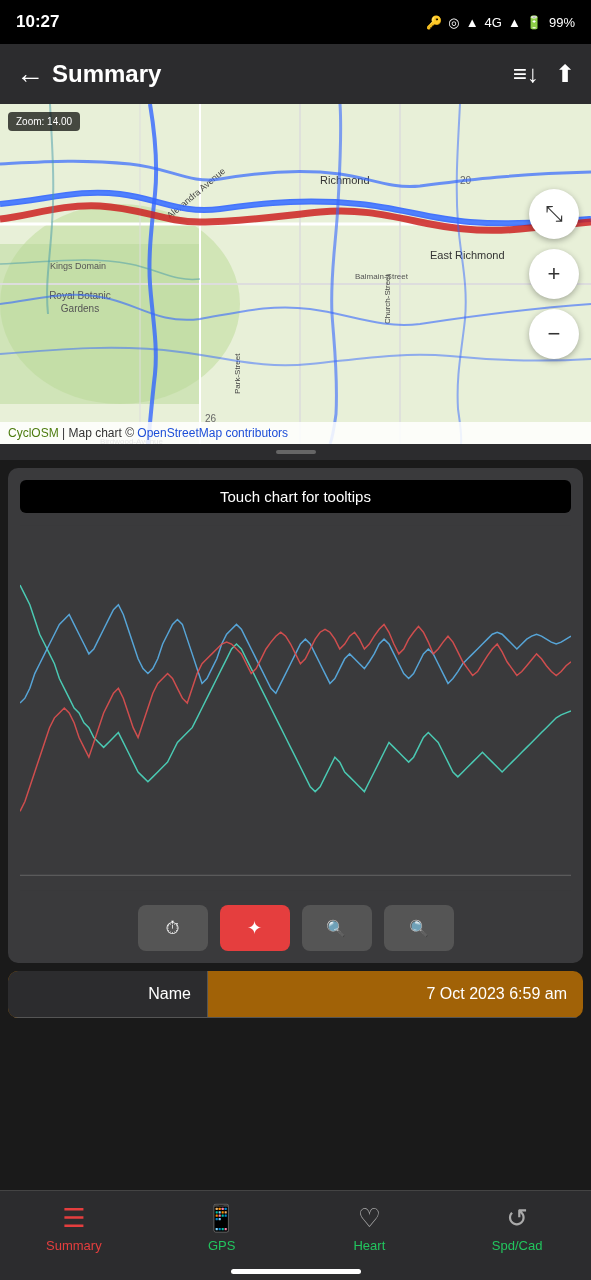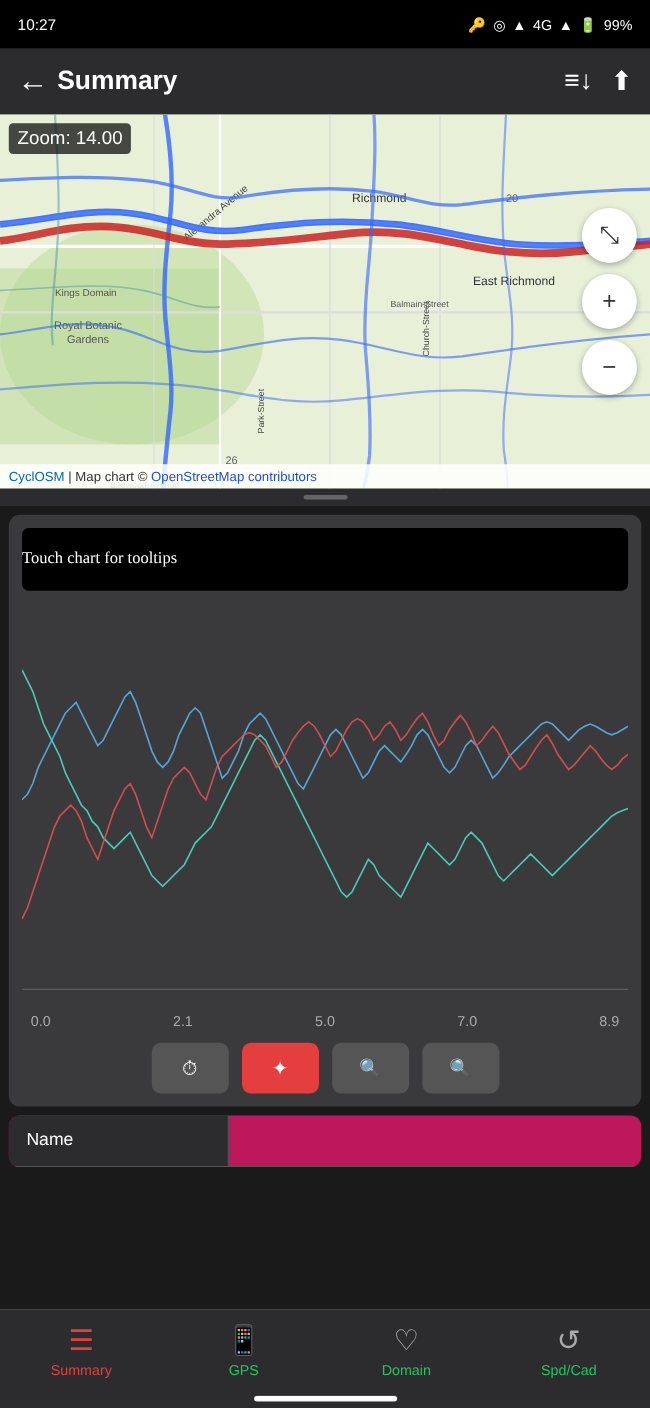--- a/index.html
+++ b/index.html
@@ -16,22 +16,22 @@
     
     .status-bar {
       background: #000;
       height: 44px;
       display: flex;
       align-items: center;
       justify-content: space-between;
       padding: 0 16px;
     }
     .status-time {
-      font-size: 14px;
-      font-weight: 400;
+      font-size: 17px;
+      font-weight: 700;
       color: #fff;
       text-align: center;
     }
     .status-icons {
       display: flex;
       align-items: center;
       gap: 6px;
       font-size: 13px;
       color: #fff;
     }
@@ -78,21 +78,21 @@
       height: 340px;
       background: #d4e8c2;
       overflow: hidden;
     }
     .map-zoom-badge {
       position: absolute;
       top: 8px;
       left: 8px;
       background: rgba(0,0,0,0.7);
       color: #fff;
-      font-size: 17px;
+      font-size: 10px;
       padding: 4px 8px;
       border-radius: 4px;
       z-index: 10;
     }
     .map-controls {
       position: absolute;
       right: 12px;
       top: 50%;
       transform: translateY(-50%);
       display: flex;
@@ -151,26 +151,25 @@
     
     .chart-section {
       background: #3a3a3c;
       margin: 8px;
       border-radius: 10px;
       padding: 12px;
     }
     .chart-title-bar {
       background: #000;
       border-radius: 6px;
-      text-align: left;
-      padding: 20px 0;
+      text-align: center;
+      padding: 8px 0;
       margin-bottom: 10px;
       font-size: 15px;
       color: #fff;
-      font-family: Liberation Serif, serif;
     }
     .chart-area {
       width: 100%;
       height: 370px;
       position: relative;
     }
     .chart-svg {
       width: 100%;
       height: 100%;
     }
@@ -202,24 +201,25 @@
       background: #555;
       color: #fff;
     }
     .chart-ctrl-btn.active {
       background: #e53e3e;
       color: #fff;
     }
 
     
     .info-section {
-      background: #be185d;
+      background: #a16207;
       margin: 8px;
       border-radius: 10px;
       overflow: hidden;
+      text-align: right;
     }
     .info-row {
       display: flex;
       border-bottom: 1px solid #555;
     }
     .info-label {
       background: #2c2c2e;
       width: 200px;
       min-width: 200px;
       padding: 14px 16px;
@@ -358,21 +358,21 @@
 
   
   <div class="map-controls">
     <button class="map-btn">⤡</button>
     <button class="map-btn">+</button>
     <button class="map-btn">−</button>
   </div>
 
   
   <div class="map-attribution">
-    <span style="color:#0369a1; cursor:pointer">CyclOSM</span>
+    <span style="color:#4d7c0f; cursor:pointer">CyclOSM</span>
     <span>  |  Map chart © </span>
     <span style="color:#1d4ed8; cursor:pointer">OpenStreetMap contributors</span>
   </div>
 </div>
 
 <div class="scroll-indicator">
   <div class="scroll-dot"></div>
 </div>
 
 <div class="chart-section">
@@ -392,64 +392,58 @@
       " stroke="#5ab0e8" stroke-width="1.5" fill="none" opacity="0.9"></polyline>
 
       <polyline points="
         0,290 5,280 10,265 15,250 20,235 25,220 30,205 35,195 40,190 45,185 50,190 55,200 60,215 65,225 70,235 75,220 80,205 85,190 90,180 95,170 100,165 105,175 110,190 115,205 120,215 125,200 130,185 135,170 140,160 145,155 150,150 155,155 160,165 165,175 170,180 175,165 180,150 185,140 190,135 195,130 200,125 205,120 210,118 215,120 220,125 225,130 230,140 235,150 240,145 245,135 250,125 255,118 260,112 265,108 270,112 275,120 280,130 285,140 290,135 295,125 300,115 305,108 310,105 315,108 320,115 325,125 330,120 335,112 340,108 345,115 350,125 355,120 360,112 365,105 370,100 375,108 380,120 385,130 390,125 395,115 400,108 405,102 410,108 415,118 420,130 425,125 430,118 435,112 440,118 445,128 450,138 455,145 460,152 465,148 470,140 475,132 480,125 485,120 490,128 495,138 500,145 505,152 510,148 515,142 520,136 525,130 530,135 535,142 540,148 545,152 550,148 555,142 560,138
       " stroke="#e05050" stroke-width="1.5" fill="none" opacity="0.9"></polyline>
 
       <line x1="0" y1="355" x2="560" y2="355" stroke="#666" stroke-width="1"></line>
     </svg>
   </div>
 
-  <div class="chart-x-axis">
-    <span>0.0</span>
-    <span>2.1</span>
-    <span>5.0</span>
-    <span>7.0</span>
-    <span>8.9</span>
-  </div>
 
   <div class="chart-controls">
     <button class="chart-ctrl-btn default">
       <span style="font-size:18px;">⏱</span>
     </button>
     <button class="chart-ctrl-btn active">
       <span style="font-size:18px; color:#fff;">✦</span>
     </button>
     <button class="chart-ctrl-btn default">
       <span style="font-size:16px;">🔍</span>
     </button>
     <button class="chart-ctrl-btn default">
       <span style="font-size:16px; transform:scale(-1,1); display:inline-block;">🔎</span>
     </button>
   </div>
 </div>
 
 <div class="info-section">
   <div class="info-row">
     <div class="info-label">Name</div>
+    <div class="info-value">7 Oct 2023 6:59 am</div>
   </div>
 </div>
 
 <div style="height: 100px;"></div>
 
 <div class="bottom-nav">
   <div class="nav-item active">
     <span class="nav-icon">☰</span>
     <span class="nav-label">Summary</span>
   </div>
   <div class="nav-item">
     <span class="nav-icon">📱</span>
     <span class="nav-label">GPS</span>
   </div>
   <div class="nav-item">
     <span class="nav-icon">♡</span>
-    <span class="nav-label">Domain</span>
+    <span class="nav-label">Heart</span>
   </div>
   <div class="nav-item">
     <span class="nav-icon">↺</span>
     <span class="nav-label">Spd/Cad</span>
   </div>
 </div>
 
 <div class="home-indicator"></div>
 
 </body></html>

